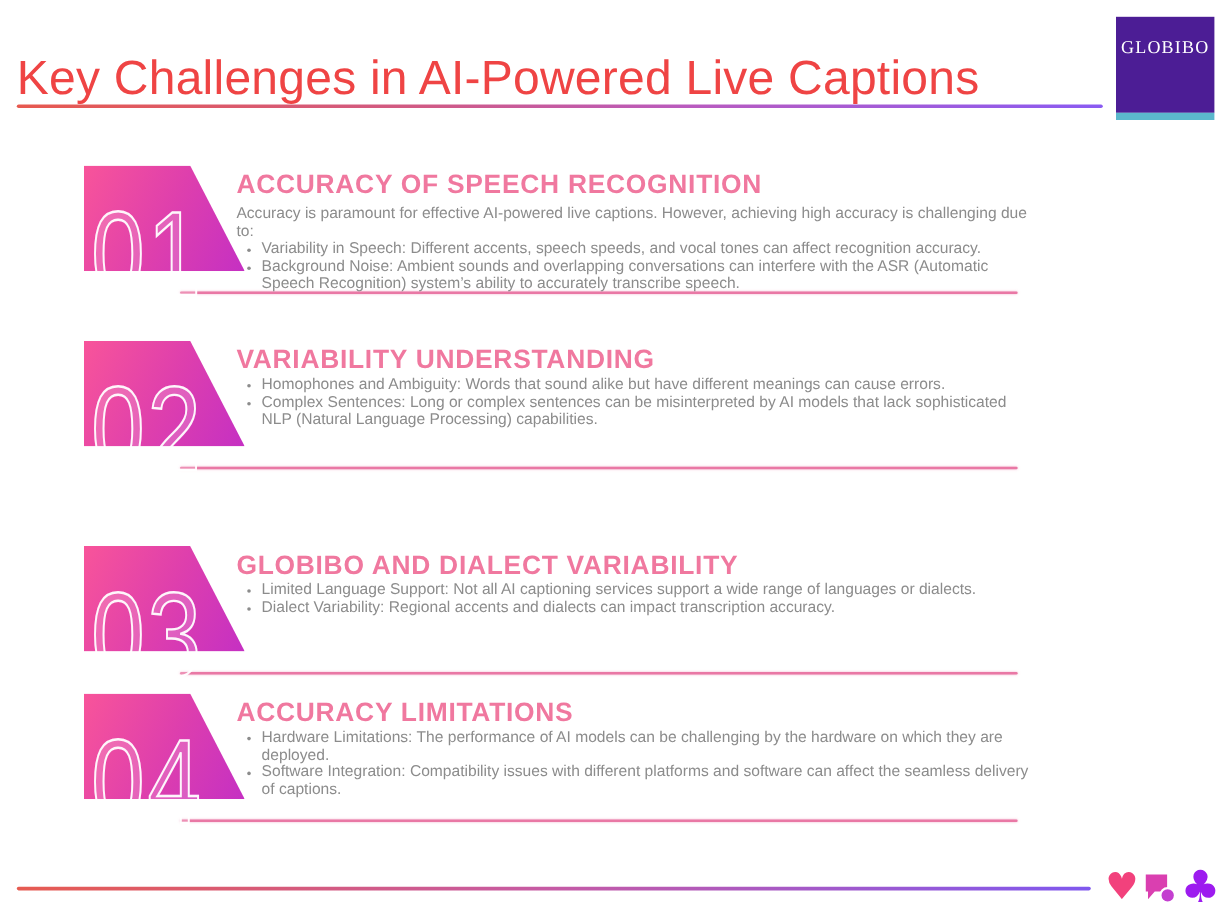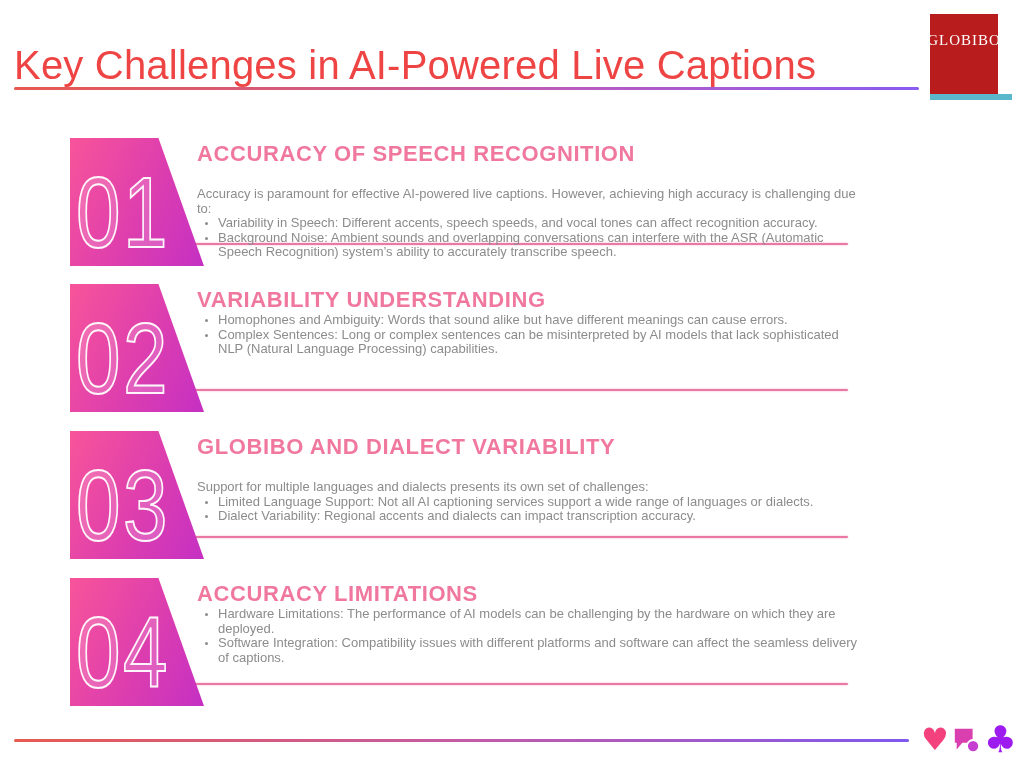--- a/index.html
+++ b/index.html
@@ -17,46 +17,46 @@
     font-size:40px;line-height:34px;
     color:#ef4444;font-weight:400;
     letter-spacing:0.2px;white-space:nowrap;
   }
   .header-rule{
     position:absolute;left:14px;top:87px;width:905px;height:3px;
     background:linear-gradient(90deg,#E7594F 0%,#D05A86 38%,#B95BBF 62%,#8A5BF2 100%);
     border-radius:2px;
   }
   .logo-box{
-    position:absolute;left:930px;top:14px;width:68px;height:80px;
-    background:#b91c1c;
+    position:absolute;left:930px;top:14px;width:82px;height:80px;
+    background:#4c1d95;
     display:flex;justify-content:center;
   }
   .logo-text{
     margin-top:18px;
     color:#ffffff;
     font-family:"Liberation Serif", serif;
     font-size:15px;letter-spacing:1px;
   }
   .logo-strip{
     position:absolute;left:930px;top:94px;width:82px;height:6px;
     background:#5BB7CC;
   }
 
   
   .section{position:absolute;left:0;width:1024px;height:110px;}
-  .s1{top:138px}.s2{top:284px}.s3{top:431px}.s4{top:578px}
+  .s1{top:138px}.s2{top:284px}.s3{top:455px}.s4{top:578px}
 
   .section-rule{
     position:absolute;left:150px;top:105px;width:698px;height:2px;
     background:#E978A5;border-radius:1px;z-index:0;
     box-shadow:0 0 2px rgba(233,120,165,.6);
   }
   .shape-wrap{
-    position:absolute;left:70px;top:0;width:134px;height:128px;z-index:1;
+    position:absolute;left:70px;top:0;width:134px;height:88px;z-index:1;
   }
   .shape{
     position:absolute;inset:0;
     background:linear-gradient(115deg,#F8549A 0%,#DE3FAD 52%,#C530C3 100%);
     clip-path:polygon(0 0,66% 0,100% 100%,0 100%);
   }
   .big-number{
     position:absolute;left:6px;top:24px;
     font-size:100px;line-height:100px;
     letter-spacing:3px;
@@ -66,21 +66,21 @@
     font-weight:400;
   }
   .content{
     position:absolute;left:197px;top:3px;width:662px;z-index:1;
   }
   .sec-heading{
     font-size:22px;line-height:26px;color:#F0789F;
     letter-spacing:0.6px;font-weight:700;
   }
   .sec-intro{
-    margin-top:20px;
+    margin-top:4px;
     font-size:13px;line-height:14.5px;color:#8C8C8C;
   }
   .sec-bullets{
     margin:0;padding:0 0 12px 21px;
     font-size:13px;line-height:14.5px;color:#8C8C8C;
   }
   .sec-bullets li::marker{font-size:10px;color:#8C8C8C;}
 
   
   .footer-rule{
@@ -146,21 +146,20 @@
   </div>
 
   <div class="section s3">
     <div class="section-rule"></div>
     <div class="shape-wrap">
       <div class="shape"></div>
       <div class="big-number">03</div>
     </div>
     <div class="content">
       <div class="sec-heading">GLOBIBO AND DIALECT VARIABILITY</div>
-      <div class="sec-intro">Support for multiple languages and dialects presents its own set of challenges:</div>
       <ul class="sec-bullets">
         <li>Limited Language Support: Not all AI captioning services support a wide range of languages or dialects.</li>
         <li>Dialect Variability: Regional accents and dialects can impact transcription accuracy.</li>
       </ul>
     </div>
   </div>
 
   <div class="section s4">
     <div class="section-rule"></div>
     <div class="shape-wrap">

